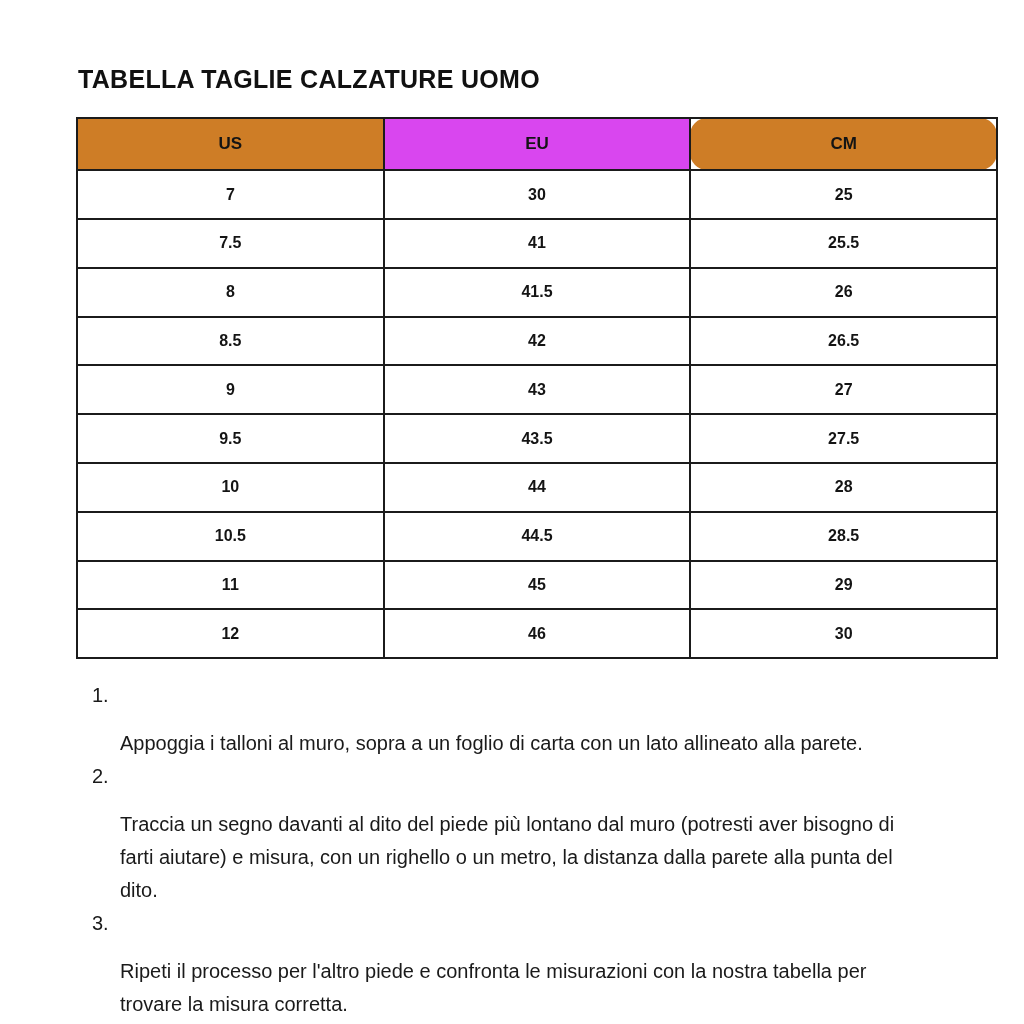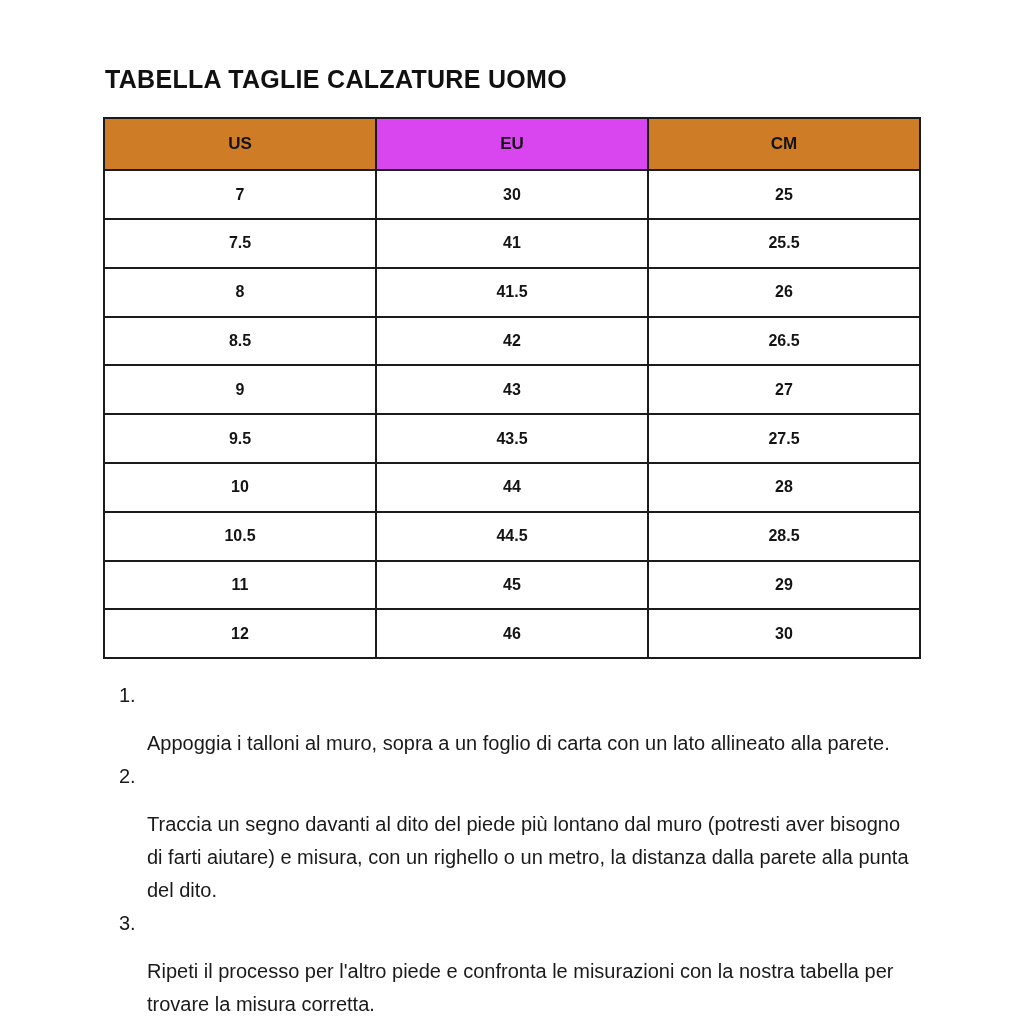--- a/index.html
+++ b/index.html
@@ -8,34 +8,34 @@
     padding: 0;
     background: #ffffff;
     width: 1024px;
     height: 1024px;
     font-family: "Liberation Sans", sans-serif;
     color: #111111;
   }
   .page {
     width: 1024px;
     height: 1024px;
-    padding: 64px 103px 0 103px;
+    padding: 64px 103px 0 76px;
     overflow: hidden;
   }
   .title {
     font-size: 25px;
     font-weight: bold;
     letter-spacing: 0.3px;
     margin: 0 0 0 2px;
     line-height: 1.25;
     color: #111111;
   }
   table.size-table {
     margin-top: 22px;
-    width: 818px;
+    width: 922px;
     border-collapse: collapse;
     table-layout: fixed;
   }
   table.size-table th,
   table.size-table td {
     border: 2px solid #1b1b1b;
     text-align: center;
     vertical-align: middle;
     font-weight: bold;
     color: #141414;
@@ -82,21 +82,21 @@
 
 <div class="page">
 
   <h1 class="title">TABELLA TAGLIE CALZATURE UOMO</h1>
 
   <table class="size-table">
     <thead>
       <tr id="header-row">
           <th style="background: rgb(206, 125, 38);">US</th>
           <th style="background: #d946ef;">EU</th>
-          <th style="background: rgb(206, 125, 38);">CM</th>
+          <th style="background: rgb(206, 125, 38); border-radius: 17px;">CM</th>
         </tr>
     </thead>
     <tbody id="table-body">
         <tr>
           <td>7</td>
           <td>30</td>
           <td>25</td>
         </tr>
         <tr>
           <td>7.5</td>

